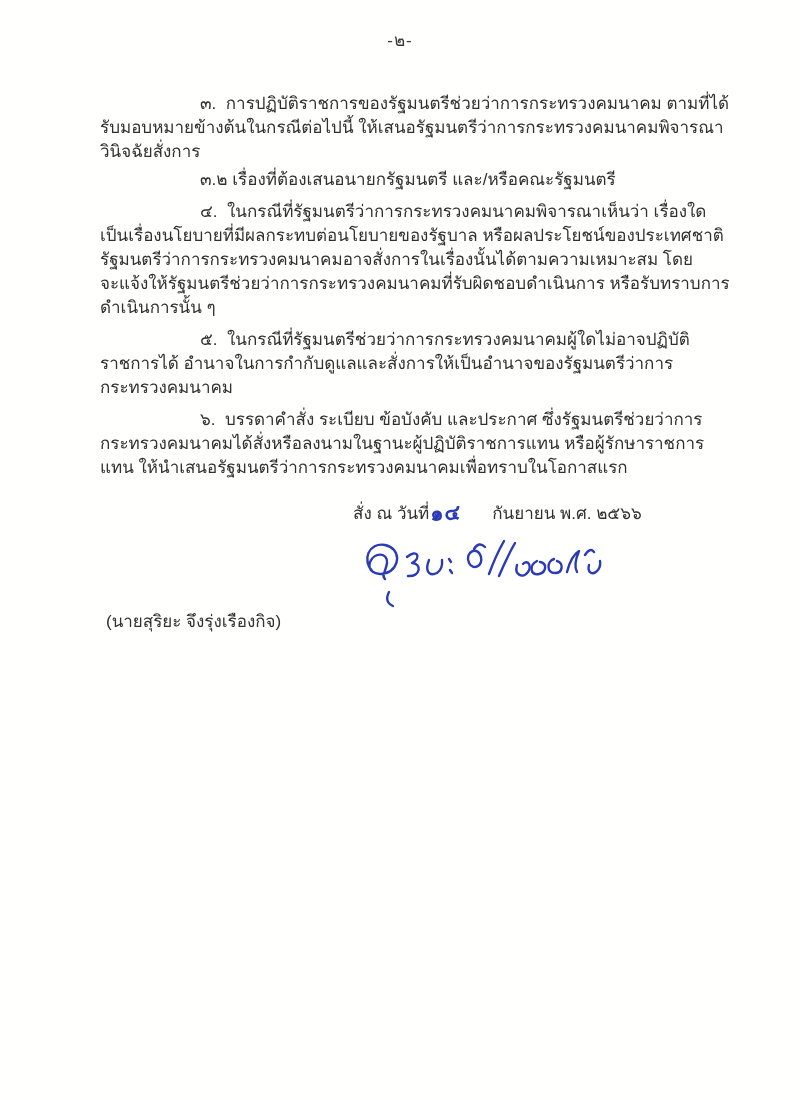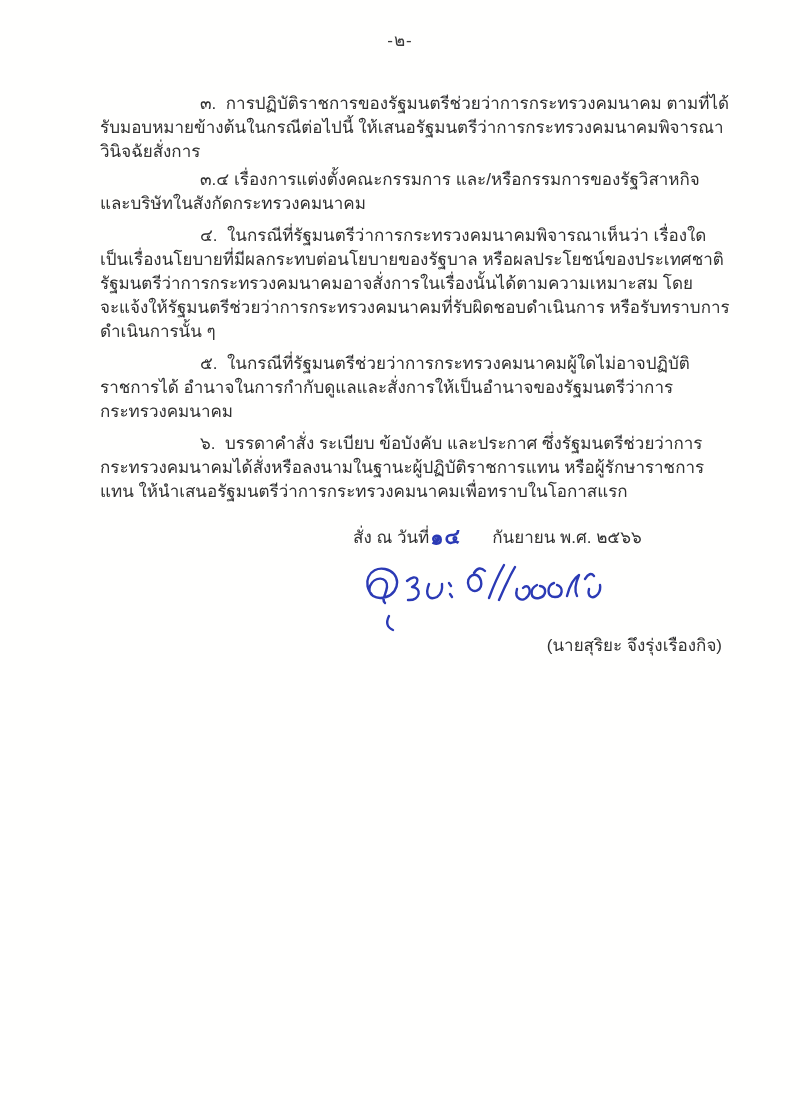--- a/index.html
+++ b/index.html
@@ -61,39 +61,39 @@
     letter-spacing: 1px;
   }
   .order-suffix { margin-left: 22px; }
   .sig-wrap {
     margin-top: 4px;
     margin-left: 255px;
     height: 78px;
   }
   .sig-wrap svg { display: block; }
   .sign-name, .sign-title {
-    text-align: right;
+    text-align: left;
     width: 632px;
     line-height: 24px;
-    margin: 0;
+    margin: 16px;
     transform: translateX(-10px);
   }
   .sign-name { margin-top: 2px; }
 </style>
 </head>
 <body>
 
 <div class="sheet">
 
   <div class="page-number">-๒-</div>
 
   <div class="text-column">
 
     <p class="para p3">๓.&nbsp;&nbsp;การปฏิบัติราชการของรัฐมนตรีช่วยว่าการกระทรวงคมนาคม ตามที่ได้รับมอบหมายข้างต้นในกรณีต่อไปนี้ ให้เสนอรัฐมนตรีว่าการกระทรวงคมนาคมพิจารณาวินิจฉัยสั่งการ</p>
-    <p class="para">๓.๔ เรื่องการแต่งตั้งคณะกรรมการ และ/หรือกรรมการของรัฐวิสาหกิจ และบริษัทในสังกัดกระทรวงคมนาคม</p>
+    <p class="para">๓.๒ เรื่องที่ต้องเสนอนายกรัฐมนตรี และ/หรือคณะรัฐมนตรี</p>
 
     <p class="para gap-before">๔.&nbsp;&nbsp;ในกรณีที่รัฐมนตรีว่าการกระทรวงคมนาคมพิจารณาเห็นว่า เรื่องใดเป็นเรื่องนโยบายที่มีผลกระทบต่อนโยบายของรัฐบาล หรือผลประโยชน์ของประเทศชาติ รัฐมนตรีว่าการกระทรวงคมนาคมอาจสั่งการในเรื่องนั้นได้ตามความเหมาะสม โดยจะแจ้งให้รัฐมนตรีช่วยว่าการกระทรวงคมนาคมที่รับผิดชอบดำเนินการ หรือรับทราบการดำเนินการนั้น ๆ</p>
     <p class="para gap-before">๕.&nbsp;&nbsp;ในกรณีที่รัฐมนตรีช่วยว่าการกระทรวงคมนาคมผู้ใดไม่อาจปฏิบัติราชการได้ อำนาจในการกำกับดูแลและสั่งการให้เป็นอำนาจของรัฐมนตรีว่าการกระทรวงคมนาคม</p>
     <p class="para gap-before">๖.&nbsp;&nbsp;บรรดาคำสั่ง ระเบียบ ข้อบังคับ และประกาศ ซึ่งรัฐมนตรีช่วยว่าการกระทรวงคมนาคมได้สั่งหรือลงนามในฐานะผู้ปฏิบัติราชการแทน หรือผู้รักษาราชการแทน ให้นำเสนอรัฐมนตรีว่าการกระทรวงคมนาคมเพื่อทราบในโอกาสแรก</p>
 
 
     <div class="order-line">
       <span>สั่ง ณ วันที่</span><span class="order-day" style="color: rgb(43, 58, 181);">๑๔</span>
       <span class="order-suffix">กันยายน พ.ศ. ๒๕๖๖</span>
     </div>

